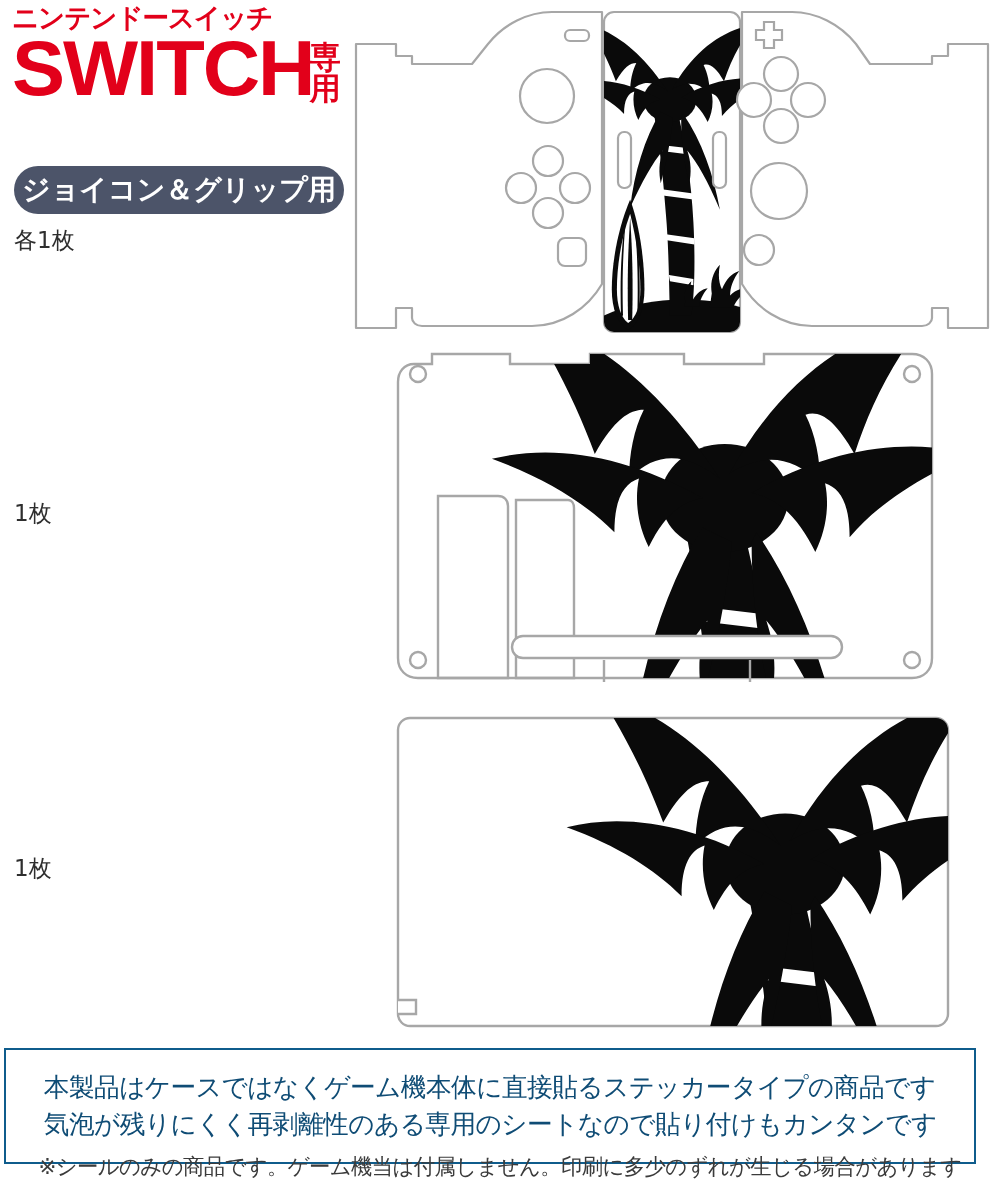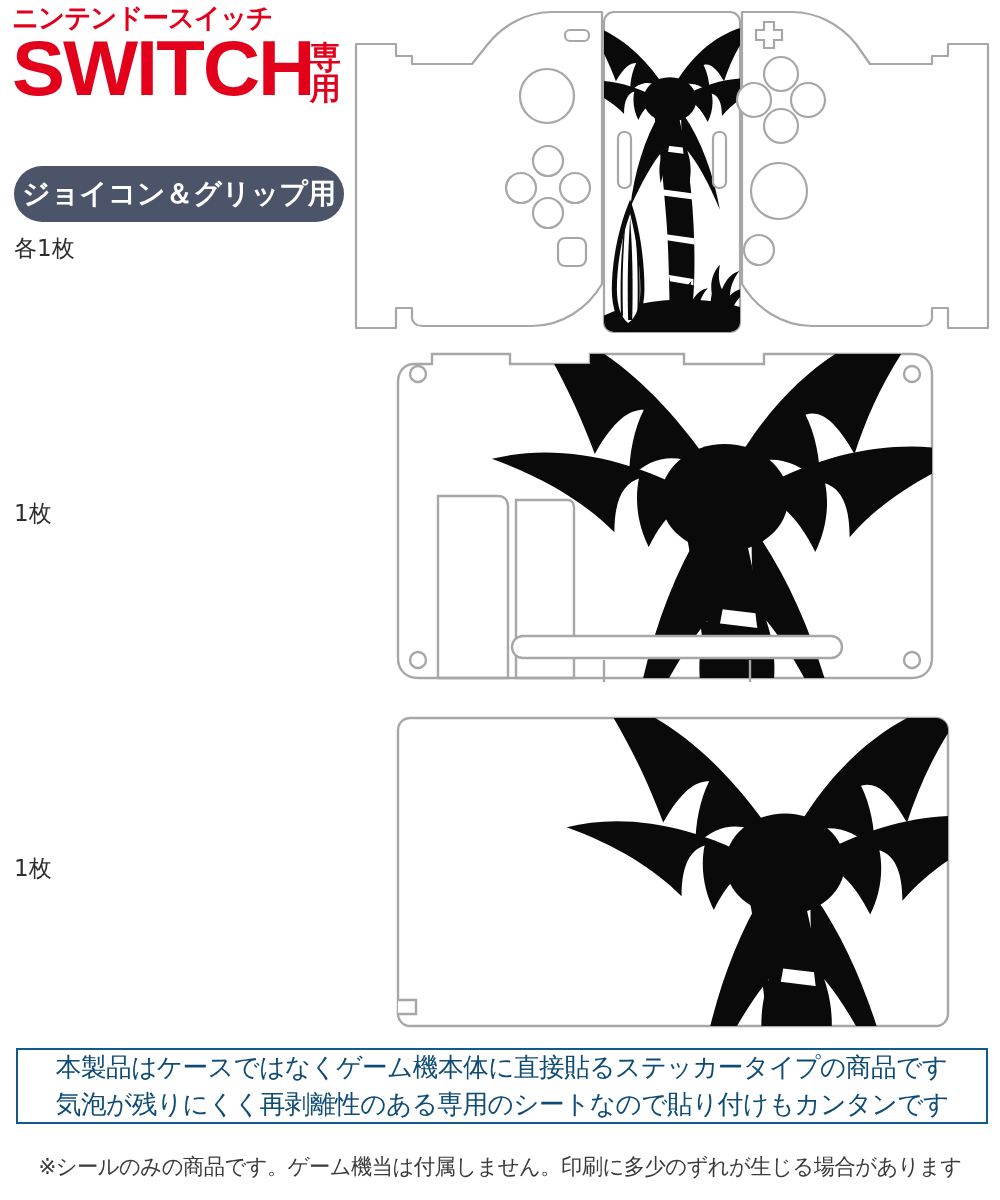--- a/index.html
+++ b/index.html
@@ -61,21 +61,21 @@
   
   .badge-group { position: absolute; left: 14px; width: 330px; }
   #badge-group-0 { top: 166px; }
   #badge-group-1 { top: 487px; }
   #badge-group-2 { top: 842px; }
 
   .badge {
     background: #4c5469;
     color: #ffffff;
     border-radius: 30px;
-    height: 56px;
+    height: 48px;
     display: flex;
     align-items: center;
     justify-content: center;
     font-family: Liberation Serif, serif;
     font-weight: bold;
     font-size: 28px;
     letter-spacing: 0px;
     white-space: nowrap;
   }
   .badge.narrow { width: 305px; }
@@ -91,22 +91,22 @@
   .panel { position: absolute; }
   #panel-joycon { left: 352px; top: 8px;  width: 640px; height: 330px; }
   #panel-back   { left: 392px; top: 348px; width: 560px; height: 340px; }
   #panel-dock   { left: 392px; top: 710px; width: 565px; height: 322px; }
 
   .panel svg { display: block; width: 100%; height: 100%; }
 
   
   #notice-box {
     position: absolute;
-    left: 16px; top: 1048px;
-    width: 972px; height: 76px;
+    left: 4px; top: 1048px;
+    width: 972px; height: 116px;
     border: 2px solid #0f5c8c;
     display: flex;
     flex-direction: column;
     align-items: center;
     justify-content: center;
   }
   .notice-line {
     font-family: "DejaVu Sans", "Liberation Sans", sans-serif;
     font-size: 26px;
     color: #0f4c75;

